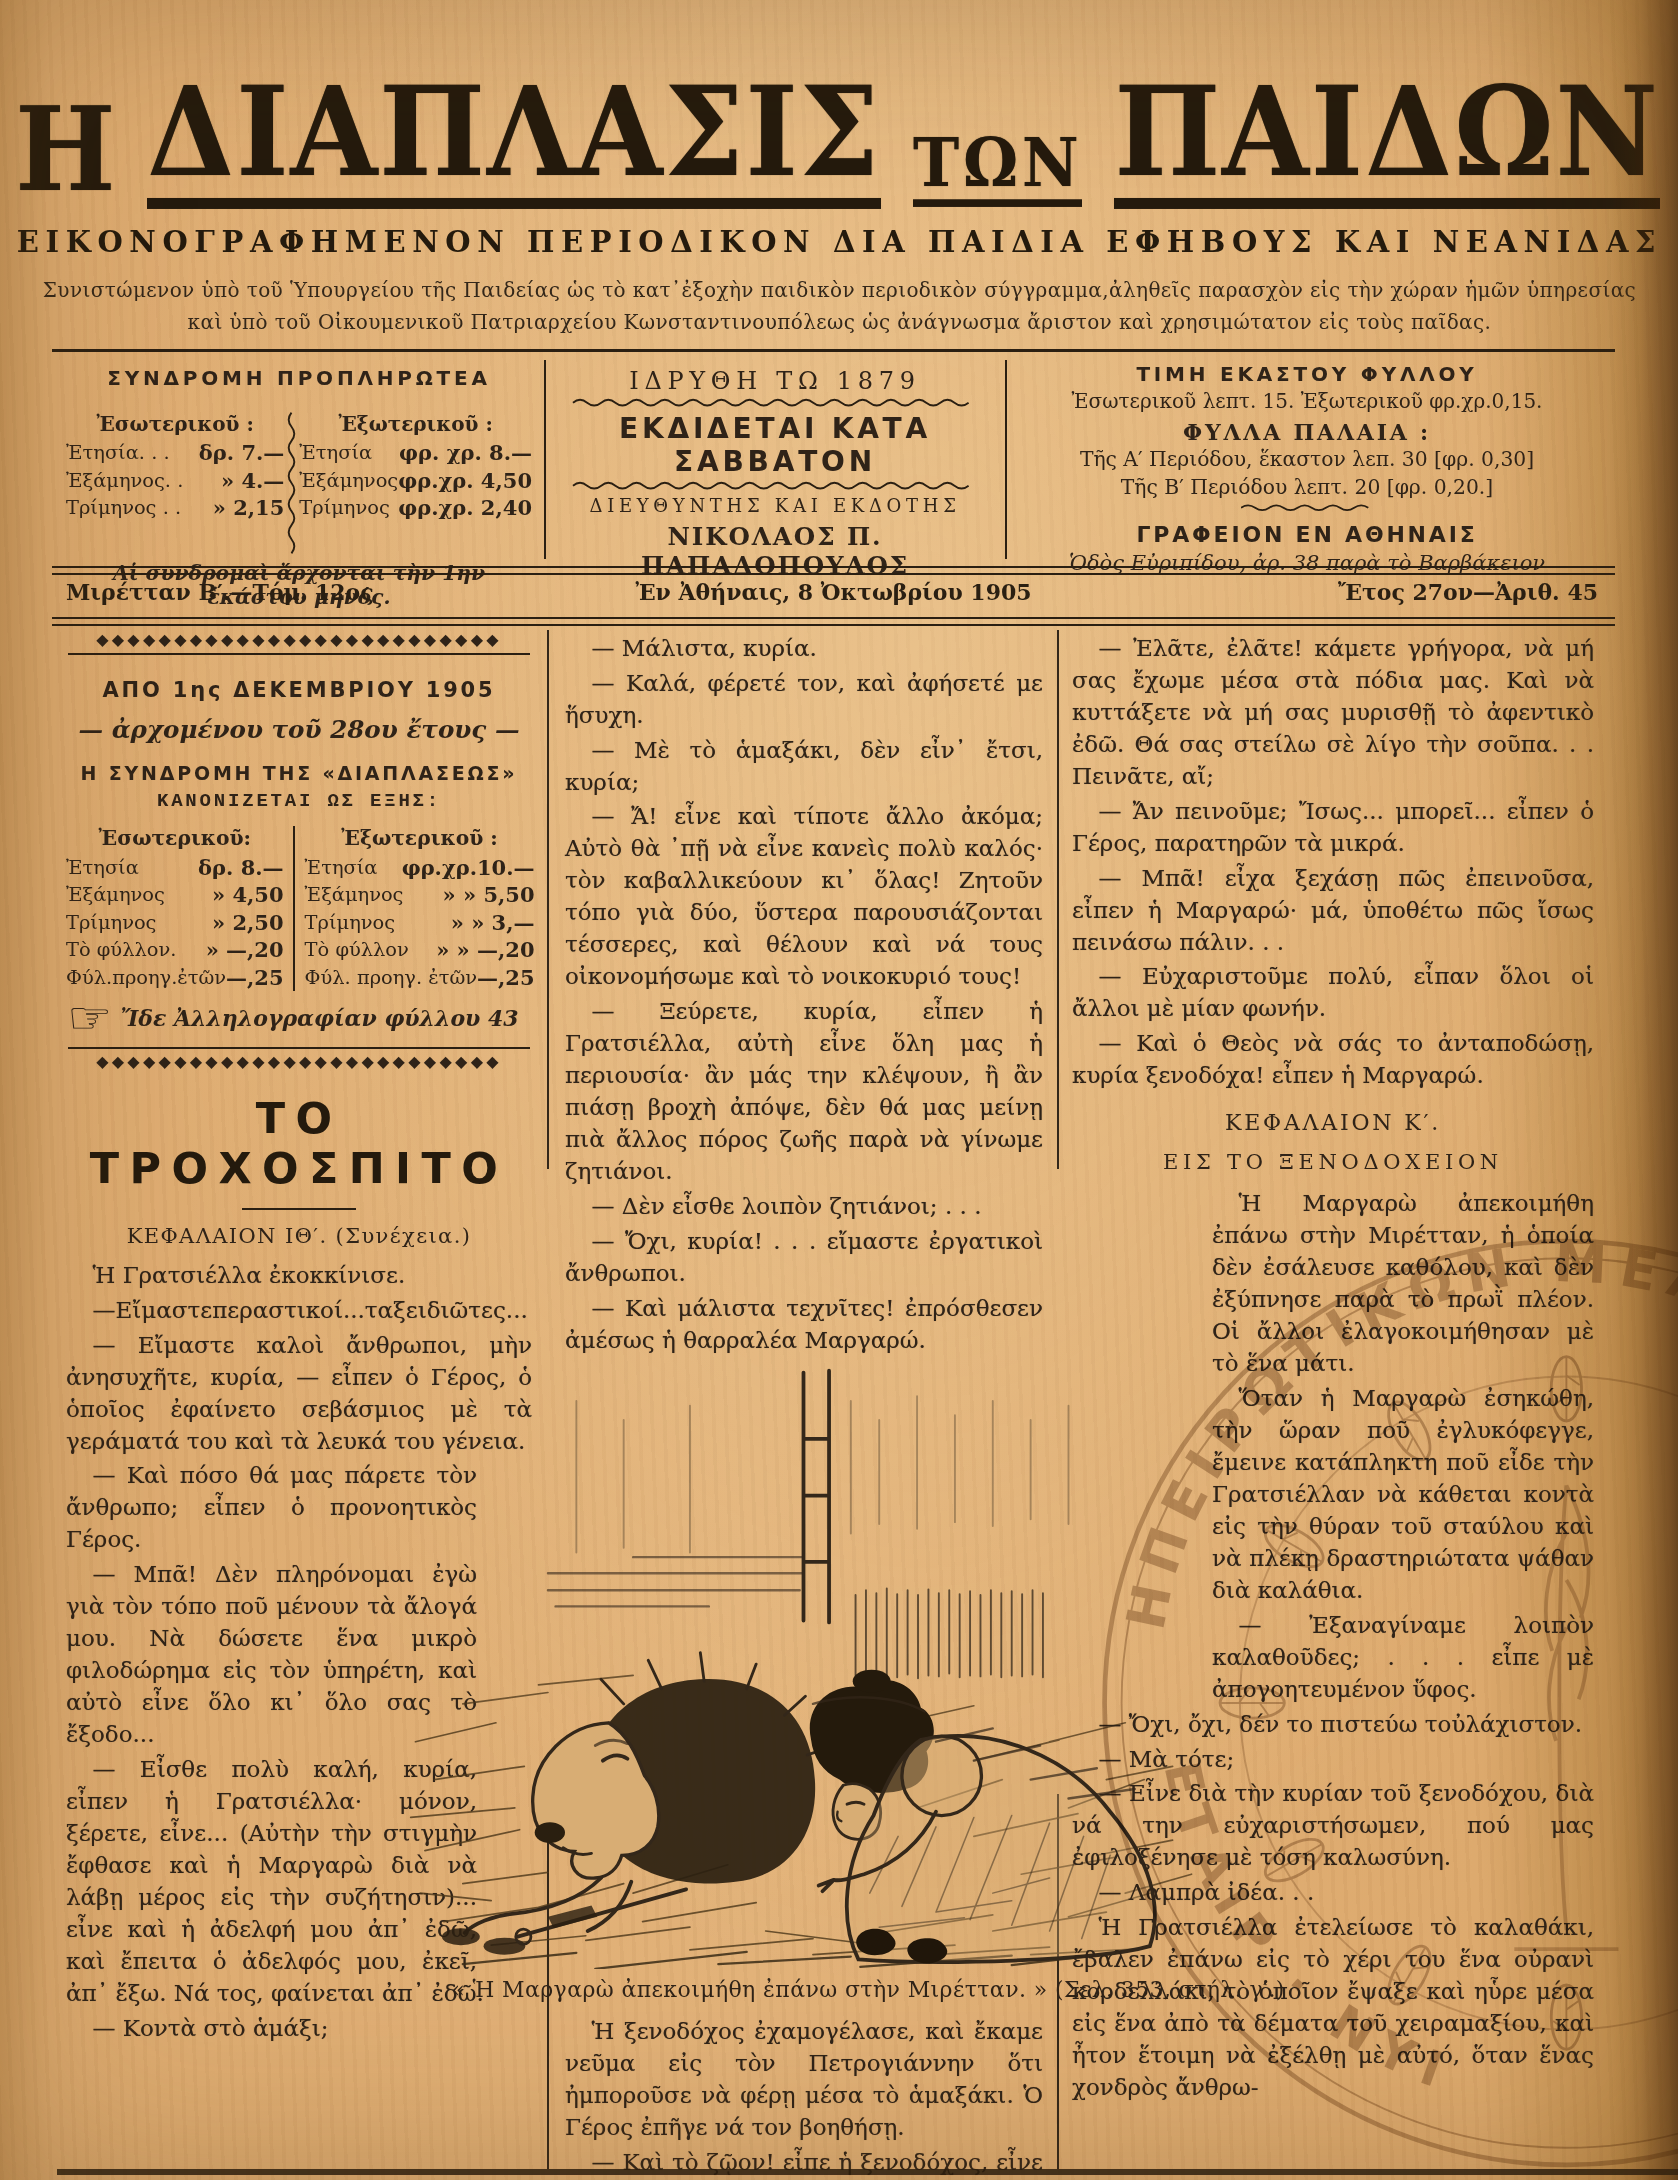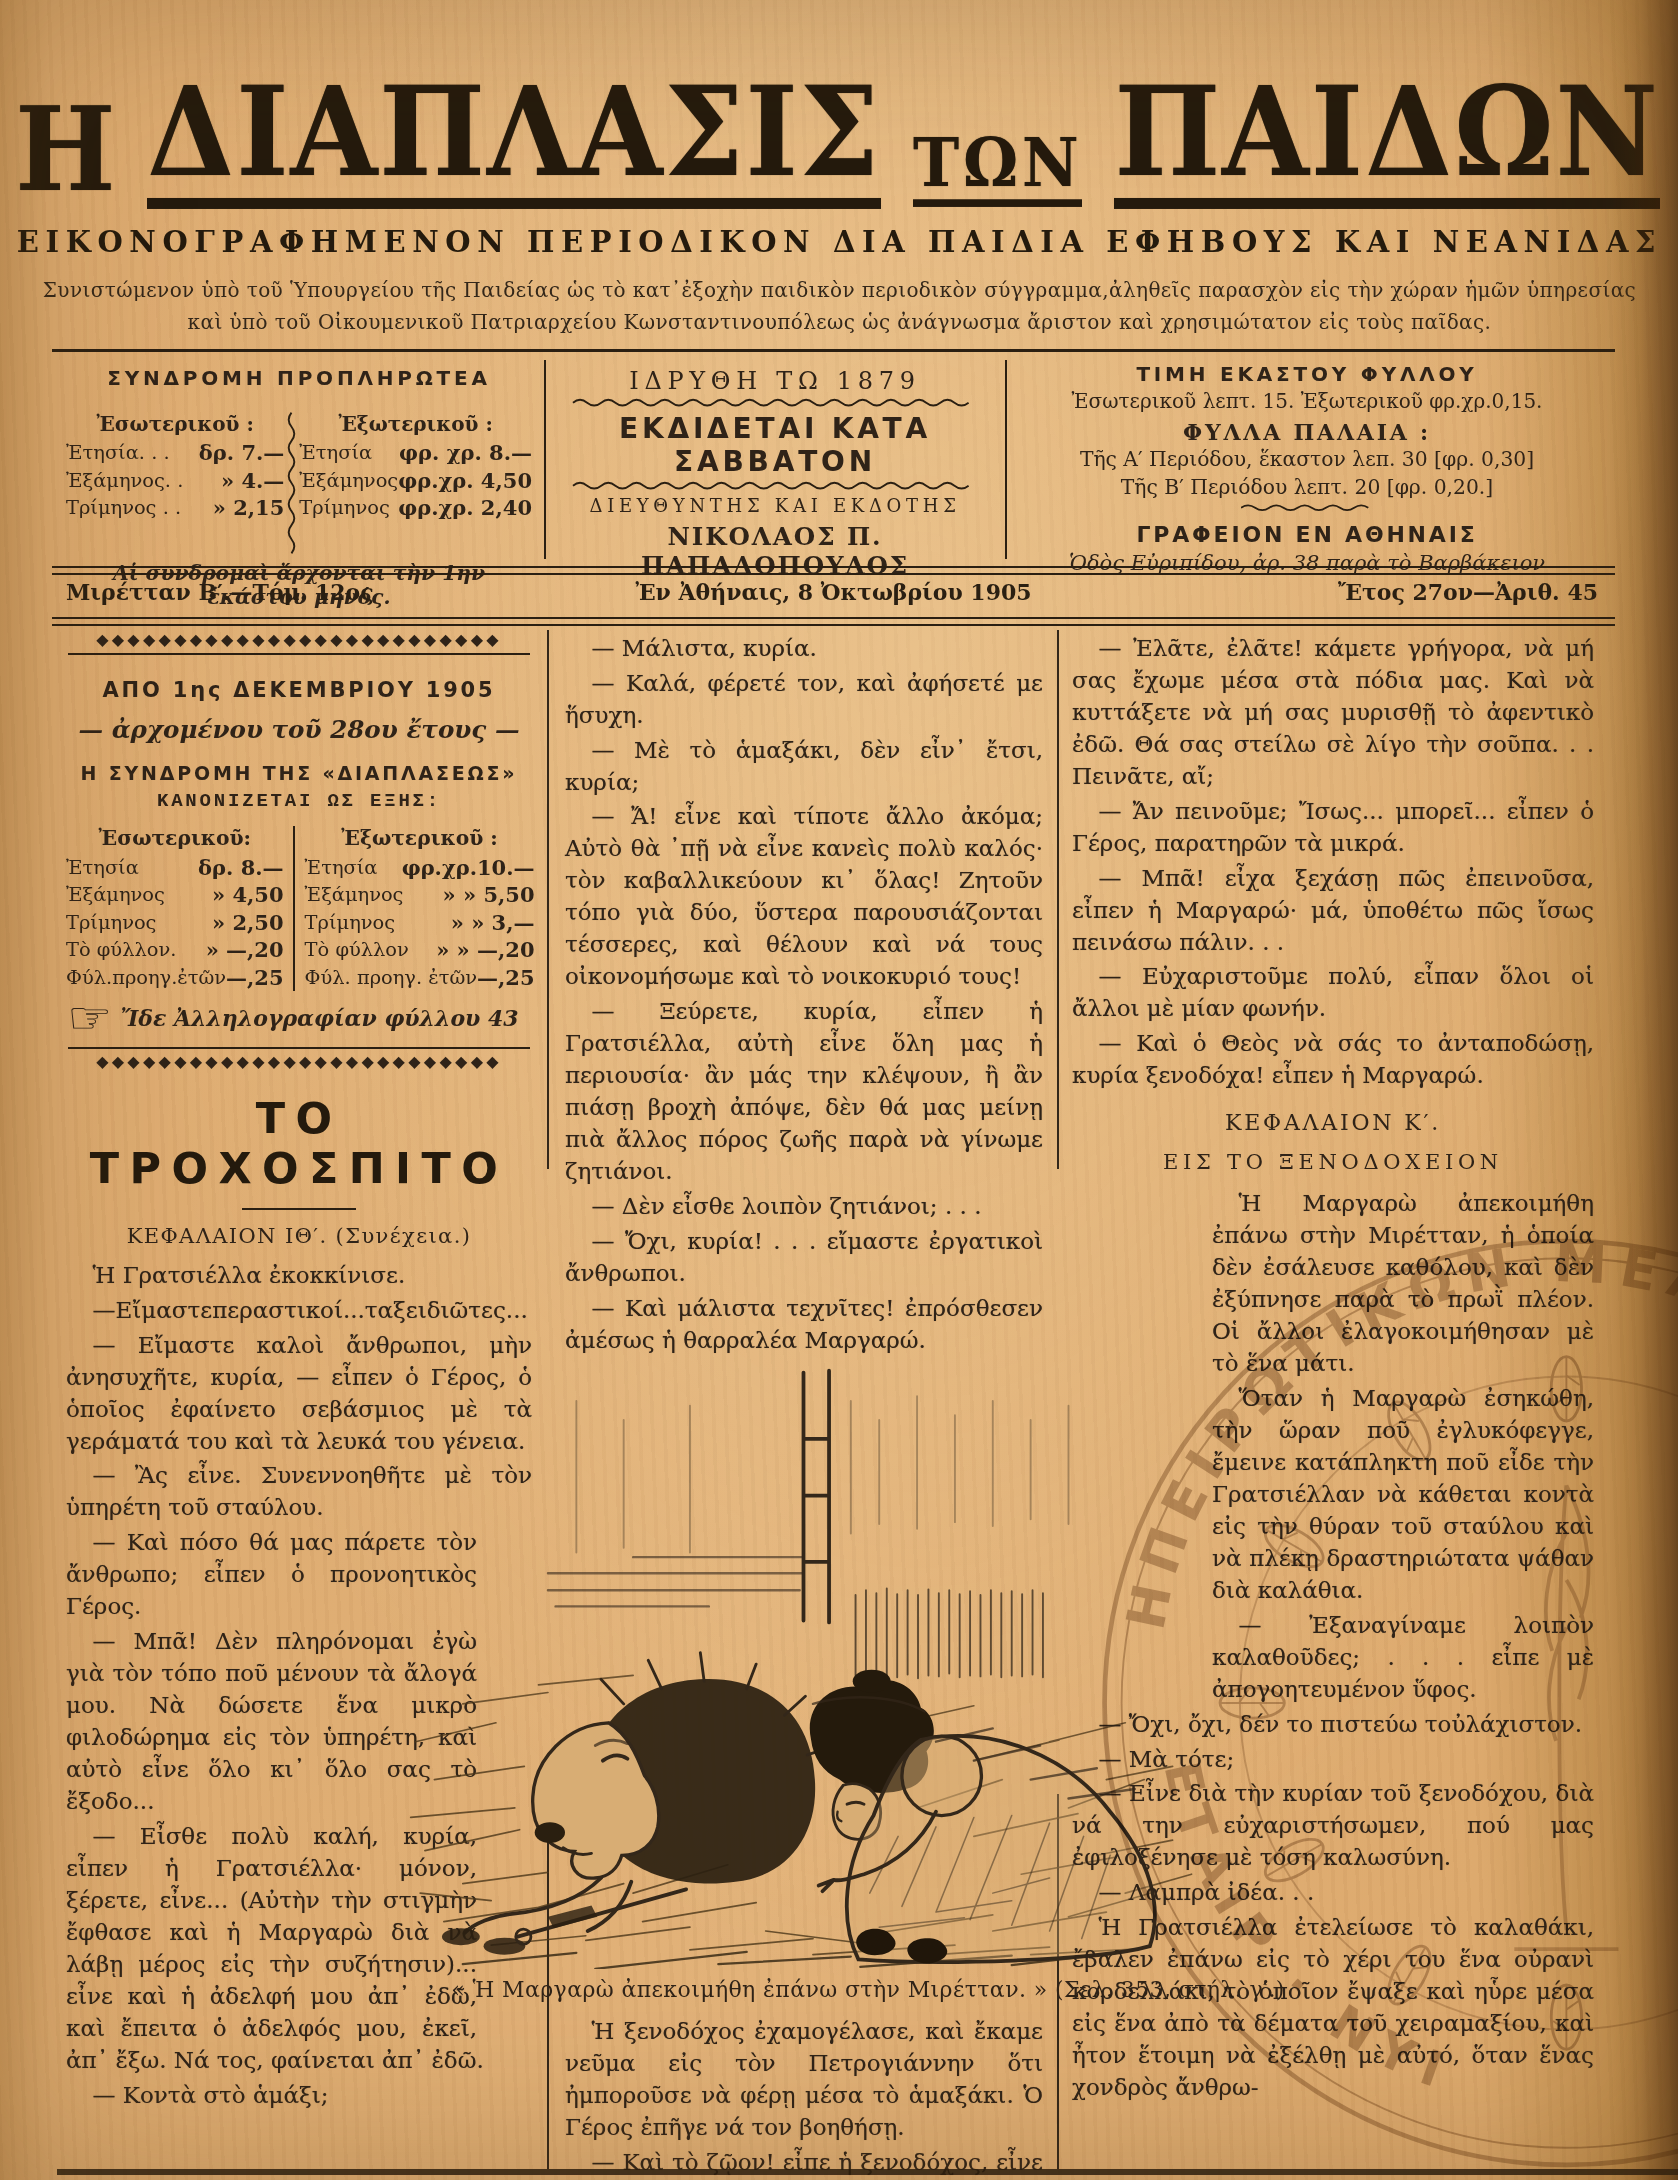--- a/index.html
+++ b/index.html
@@ -279,21 +279,20 @@
     <div class="orn">◆◆◆◆◆◆◆◆◆◆◆◆◆◆◆◆◆◆◆◆◆◆◆◆◆◆</div>
 
     <div class="story-title">ΤΟ ΤΡΟΧΟΣΠΙΤΟ</div>
     <div class="title-rule"></div>
     <div class="chapter">ΚΕΦΑΛΑΙΟΝ ΙΘ′. (Συνέχεια.)</div>
 
     <div>
         <p class="para">Ἡ Γρατσιέλλα ἐκοκκίνισε.</p>
         <p class="para">—Εἴμαστεπεραστικοί...ταξειδιῶτες...</p>
         <p class="para">— Εἴμαστε καλοὶ ἄνθρωποι, μὴν ἀνησυχῆτε, κυρία, — εἶπεν ὁ Γέρος, ὁ ὁποῖος ἐφαίνετο σεβάσμιος μὲ τὰ γεράματά του καὶ τὰ λευκά του γένεια.</p>
-        <p class="para">— Ἂς εἶνε. Συνεννοηθῆτε μὲ τὸν ὑπηρέτη τοῦ σταύλου.</p>
       </div>
     <div class="spacer-r"></div>
     <div>
         <p class="para">— Καὶ πόσο θά μας πάρετε τὸν ἄνθρωπο; εἶπεν ὁ προνοητικὸς Γέρος.</p>
         <p class="para">— Μπᾶ! Δὲν πληρόνομαι ἐγὼ γιὰ τὸν τόπο ποῦ μένουν τὰ ἄλογά μου. Νὰ δώσετε ἕνα μικρὸ φιλοδώρημα εἰς τὸν ὑπηρέτη, καὶ αὐτὸ εἶνε ὅλο κι᾽ ὅλο σας τὸ ἔξοδο...</p>
       </div>
     <div>
         <p class="para">— Εἶσθε πολὺ καλή, κυρία, εἶπεν ἡ Γρατσιέλλα· μόνον, ξέρετε, εἶνε... (Αὐτὴν τὴν στιγμὴν ἔφθασε καὶ ἡ Μαργαρὼ διὰ νὰ λάβῃ μέρος εἰς τὴν συζήτησιν)... εἶνε καὶ ἡ ἀδελφή μου ἀπ᾽ ἐδῶ, καὶ ἔπειτα ὁ ἀδελφός μου, ἐκεῖ, ἀπ᾽ ἔξω. Νά τος, φαίνεται ἀπ᾽ ἐδῶ.</p>
         <p class="para">— Κοντὰ στὸ ἁμάξι;</p>
       </div>

